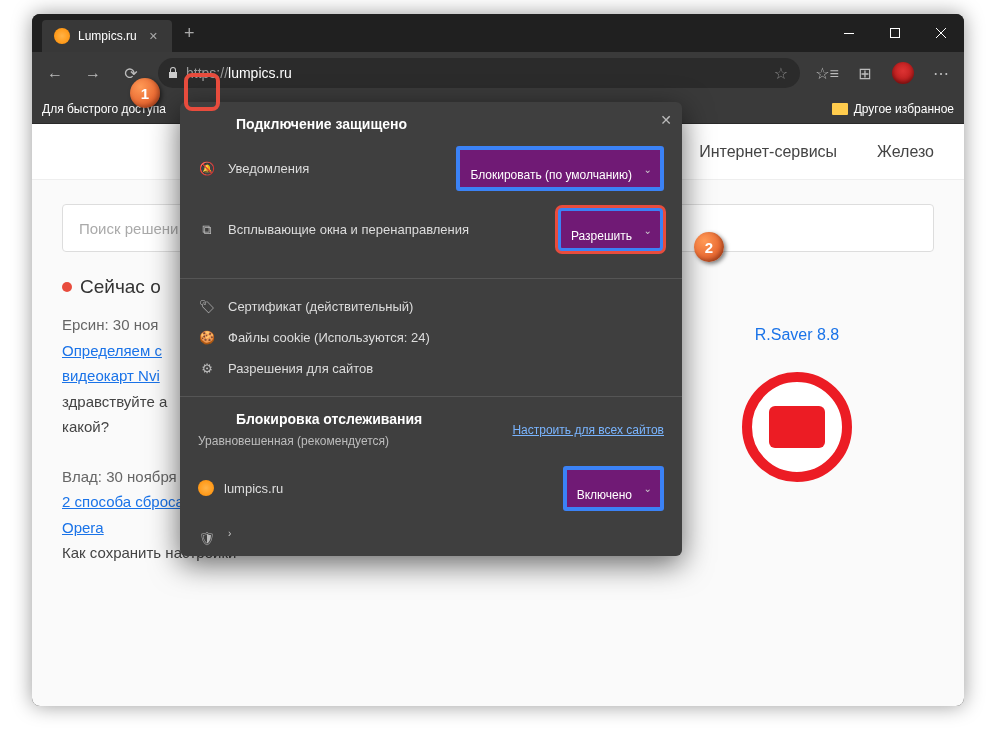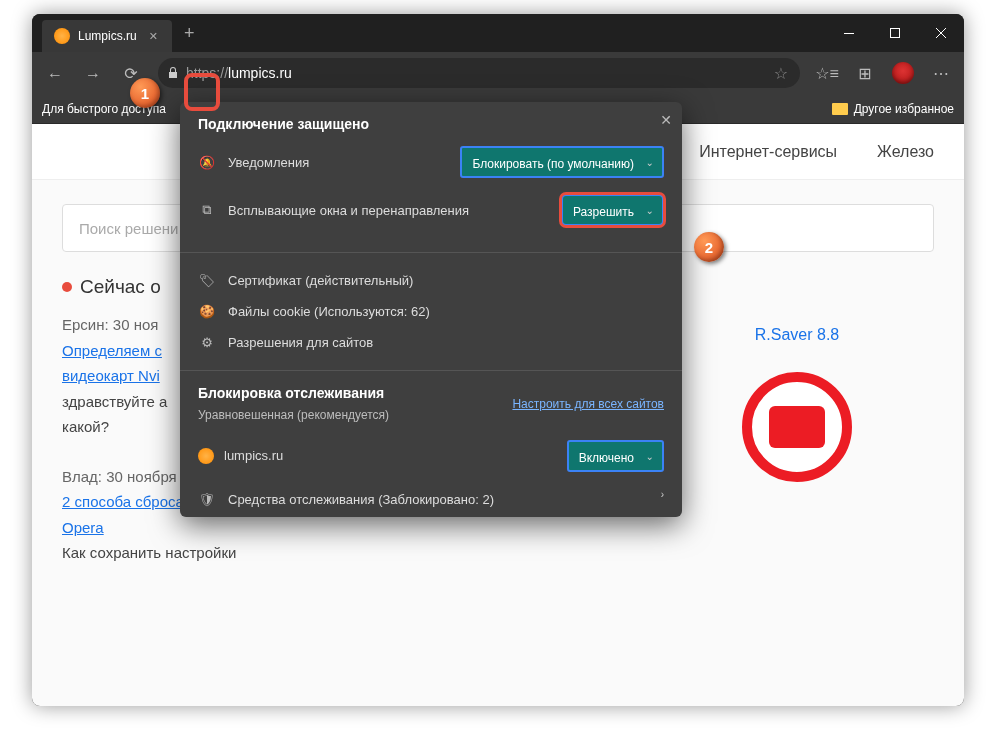--- a/index.html
+++ b/index.html
@@ -44,27 +44,27 @@
 .prog-label { margin-bottom: 28px; }
 .prog-icon1 { width: 130px; height: 80px; position: relative; }
 .prog-badge { position: absolute; right: 60px; top: -110px; font-size: 68px; font-weight: bold; color: #ec1c24; }
 .pie { width: 110px; height: 110px; border-radius: 50%; background: conic-gradient(#e84c3d 0 70deg, #f5a623 70deg 150deg, #1a73e8 150deg 280deg, #16a085 280deg 360deg); }
 .square { width: 110px; height: 110px; border-radius: 50%; background: #fff; border: 10px solid #ec1c24; display: flex; align-items: center; justify-content: center; }
 .square-inner { width: 56px; height: 42px; background: #ec1c24; border-radius: 6px; }
 
 
 .flyout { position: absolute; left: 180px; top: 102px; width: 502px; background: #3f3f3f; border-radius: 6px; box-shadow: 0 8px 30px rgba(0,0,0,.6); color: #e6e6e6; font-size: 13px; z-index: 50; }
 .fly-section { padding: 14px 18px; }
-.fly-title { font-weight: 600; font-size: 14px; color: #fff; margin-bottom: 6px; }
+.fly-title { font-weight: 600; font-size: 14px; color: #fff; margin-bottom: 6px; margin-left: 38px; }
 .fly-desc { color: #bdbdbd; font-size: 12px; line-height: 1.4; }
 .fly-close { position: absolute; right: 10px; top: 10px; color: #bbb; cursor: pointer; font-size: 14px; }
 .perm-row { display: flex; align-items: center; gap: 12px; padding: 8px 0; }
 .perm-icon { width: 18px; color: #bbb; text-align: center; }
 .perm-label { flex: 1; color: #ddd; }
-.perm-select { background: #0f766e; border: 2px solid #3b82f6; border-radius: 3px; padding: 9px 28px 5px 10px; color: #fff; font-size: 12px; position: relative; }
+.perm-select { background: #701a75; border: 4px solid #3b82f6; border-radius: 3px; padding: 18px 28px 5px 10px; color: #fff; font-size: 12px; position: relative; }
 .perm-select.highlight { outline: 3px solid #e84c3d; outline-offset: -1px; border-radius: 5px; }
 .chev { position: absolute; right: 8px; top: 50%; transform: translateY(-50%); color: #ccc; font-size: 10px; }
 .divider { height: 1px; background: #555; margin: 4px 0; }
 .link-row { display: flex; justify-content: space-between; align-items: center; }
 .fly-link { color: #7ab5ff; text-decoration: underline; font-size: 12px; }
 .domain-row { display: flex; align-items: center; gap: 10px; padding: 10px 18px; }
 .domain-fav { width: 16px; height: 16px; border-radius: 50%; background: radial-gradient(circle, #ffb347 0%, #ff8c00 100%); }
 
 
 .anno { position: absolute; z-index: 100; width: 30px; height: 30px; border-radius: 50%; background: radial-gradient(circle at 35% 30%, #ff9a56, #d9481a); box-shadow: 2px 2px 4px rgba(0,0,0,.5), inset -2px -2px 4px rgba(0,0,0,.3); color: #fff; font-weight: bold; font-size: 15px; display: flex; align-items: center; justify-content: center; }
@@ -199,21 +199,21 @@
     </div>
   </div>
   <div class="divider"></div>
   <div class="fly-section" style="padding-top:8px;padding-bottom:8px;">
     <div class="perm-row">
       <span class="perm-icon">🏷</span>
       <span class="perm-label">Сертификат (действительный)</span>
     </div>
     <div class="perm-row">
       <span class="perm-icon">🍪</span>
-      <span class="perm-label">Файлы cookie (Используются: 62)</span>
+      <span class="perm-label">Файлы cookie (Используются: 24)</span>
     </div>
     <div class="perm-row">
       <span class="perm-icon">⚙</span>
       <span class="perm-label">Разрешения для сайтов</span>
     </div>
   </div>
   <div class="divider"></div>
   <div class="fly-section" style="padding-top:10px;padding-bottom:6px;">
     <div class="link-row">
       <div>
@@ -225,20 +225,19 @@
   </div>
   <div class="domain-row">
     <div class="domain-fav"></div>
     <span class="perm-label">lumpics.ru</span>
     <div class="perm-select">
       <span>Включено</span><span class="chev">⌄</span>
     </div>
   </div>
   <div class="perm-row" style="padding:10px 18px;">
     <span class="perm-icon">🛡</span>
-    <span class="perm-label">Средства отслеживания (Заблокировано: 2)</span>
     <span class="chev" style="position:static;">›</span>
   </div>
 </div>
 
 <div class="anno-box" style="left:184px; top:73px; width:36px; height:38px;"></div>
 <div class="anno" style="left:130px; top:78px;">1</div>
 <div class="anno" style="left:694px; top:232px;">2</div>
 
 </body></html>

